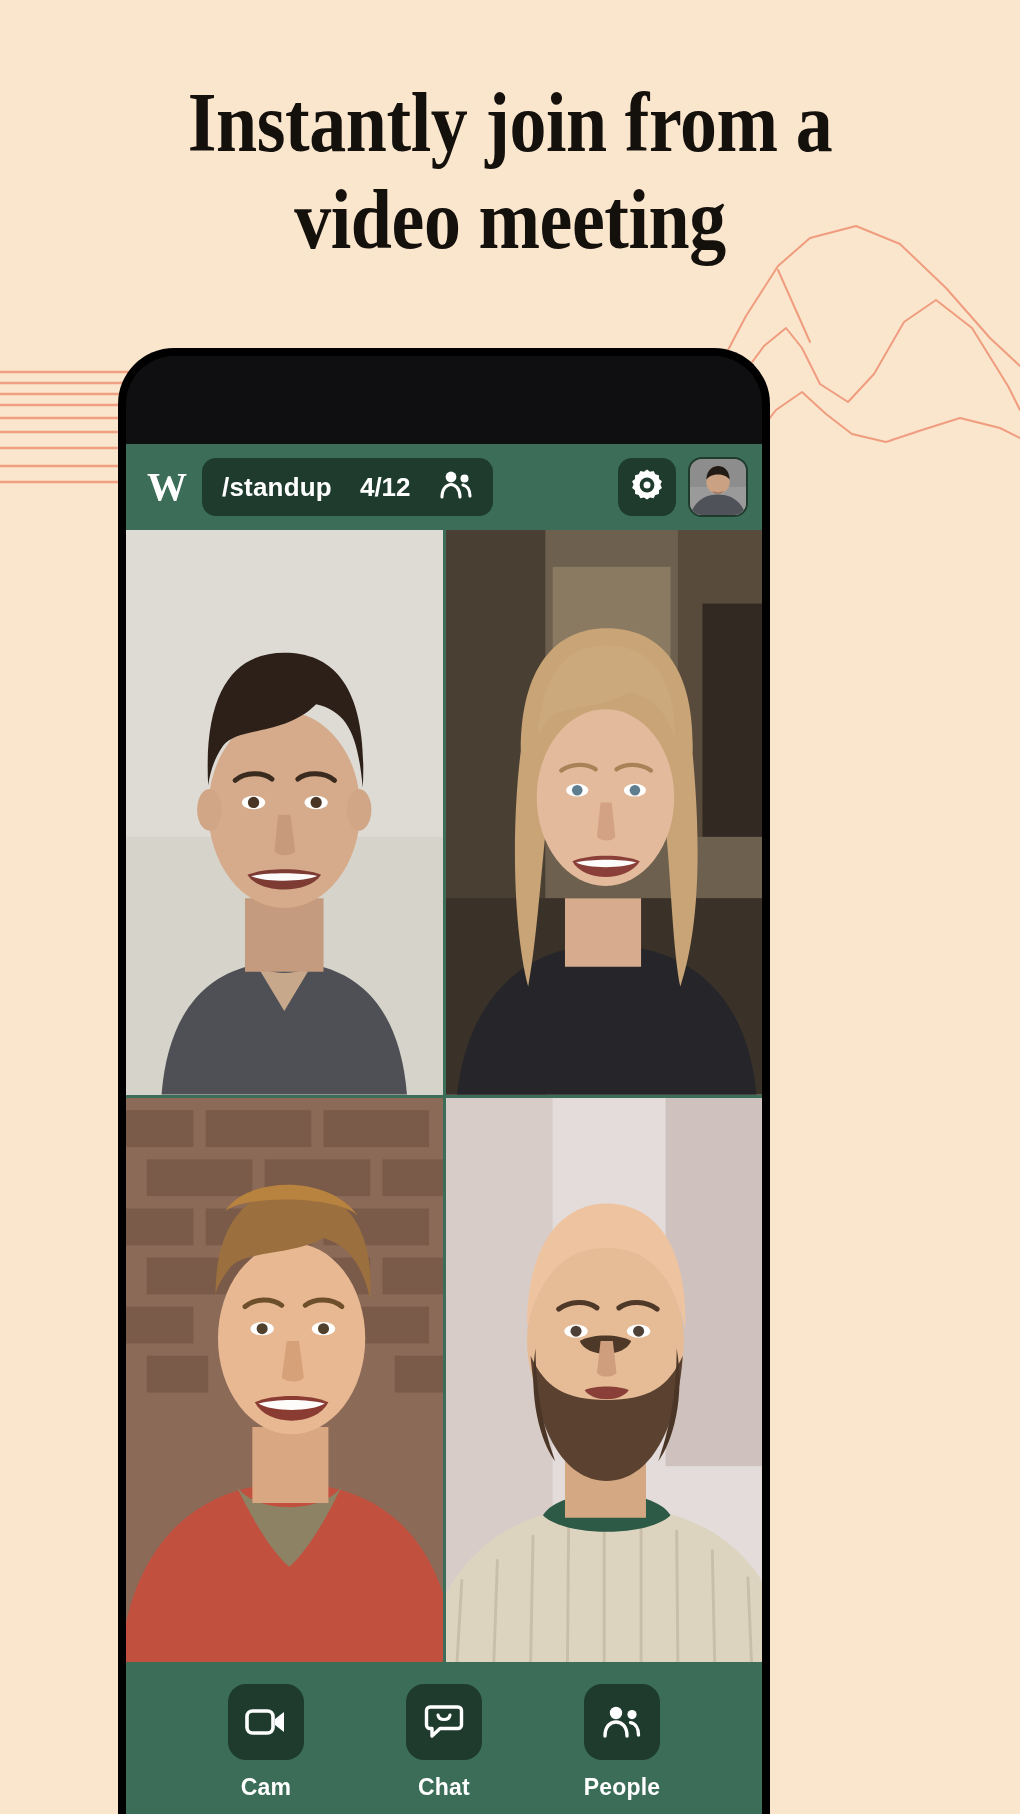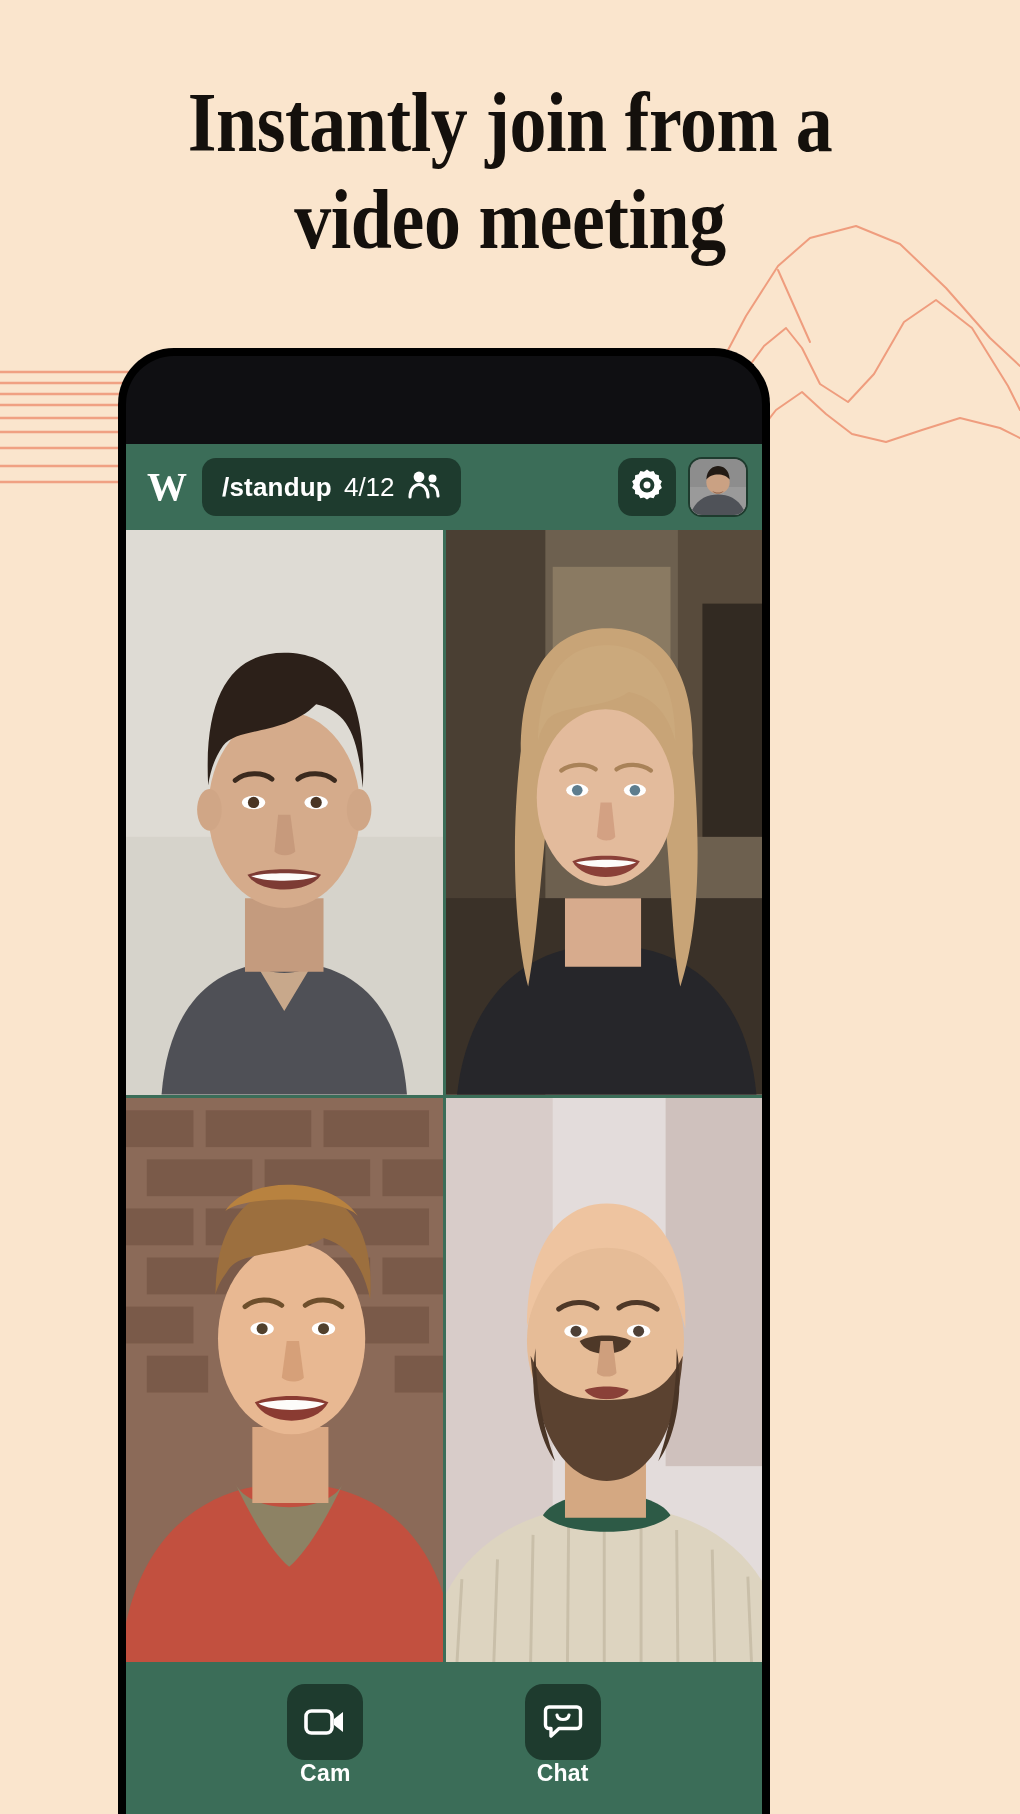--- a/index.html
+++ b/index.html
@@ -101,35 +101,35 @@
     line-height: 1;
     flex: 0 0 auto;
   }
 
   .room-pill {
     background: #1e3b2e;
     border-radius: 14px;
     height: 58px;
     display: flex;
     align-items: center;
-    gap: 12px;
+    gap: 28px;
     padding: 0 20px;
     flex: 0 0 auto;
   }
 
   .room-name {
     color: #ffffff;
     font-size: 26px;
     font-weight: 700;
     letter-spacing: 0.2px;
   }
   .room-count {
     color: #ffffff;
     font-size: 26px;
-    font-weight: 400;
+    font-weight: 700;
     text-align: center;
   }
 
   .header-spacer { flex: 1 1 auto; }
 
   .icon-btn {
     width: 58px;
     height: 58px;
     background: #1e3b2e;
     border-radius: 14px;
@@ -176,20 +176,21 @@
     display: flex;
     align-items: flex-start;
     justify-content: space-evenly;
     padding: 22px 8px 0 8px;
   }
 
   .tool {
     display: flex;
     flex-direction: column;
     align-items: center;
+    gap: 14px;
     width: 92px;
   }
 
   .tool-icon {
     width: 76px;
     height: 76px;
     border-radius: 18px;
     background: #1e3b2e;
     display: flex;
     align-items: center;
@@ -427,17 +428,28 @@
       <div class="tool">
         <div class="tool-icon">
           <svg width="40" height="38" viewBox="0 0 40 38">
             <path d="M6 4 H34 A3.5 3.5 0 0 1 37.5 7.5 V22 A3.5 3.5 0 0 1 34 25.5 H16 L8 33 V25.5 H6 A3.5 3.5 0 0 1 2.5 22 V7.5 A3.5 3.5 0 0 1 6 4 Z" stroke="#fff" stroke-width="3.4" fill="none" stroke-linejoin="round"></path>
             <path d="M14 12 C15 18 25 18 26 12" stroke="#fff" stroke-width="3.2" fill="none" stroke-linecap="round"></path>
           </svg>
         </div>
         <span class="tool-label">Chat</span>
       </div>
 
+      <div class="tool">
+        <div class="tool-icon">
+          <svg width="42" height="36" viewBox="0 0 42 36">
+            <circle cx="15" cy="9" r="6.2" fill="#fff"></circle>
+            <circle cx="31" cy="10.6" r="4.6" fill="#fff"></circle>
+            <path d="M4 32 C4 22 9.5 18 15 18 C20.5 18 26 22 26 32" stroke="#fff" stroke-width="3.4" stroke-linecap="round" fill="none"></path>
+            <path d="M29.5 18.6 C34 19.4 37.5 23.8 37.5 31" stroke="#fff" stroke-width="3.4" stroke-linecap="round" fill="none"></path>
+          </svg>
+        </div>
+        <span class="tool-label">People</span>
+      </div>
 
 
     </div>
   </div>
 </div>
 
 </body></html>

